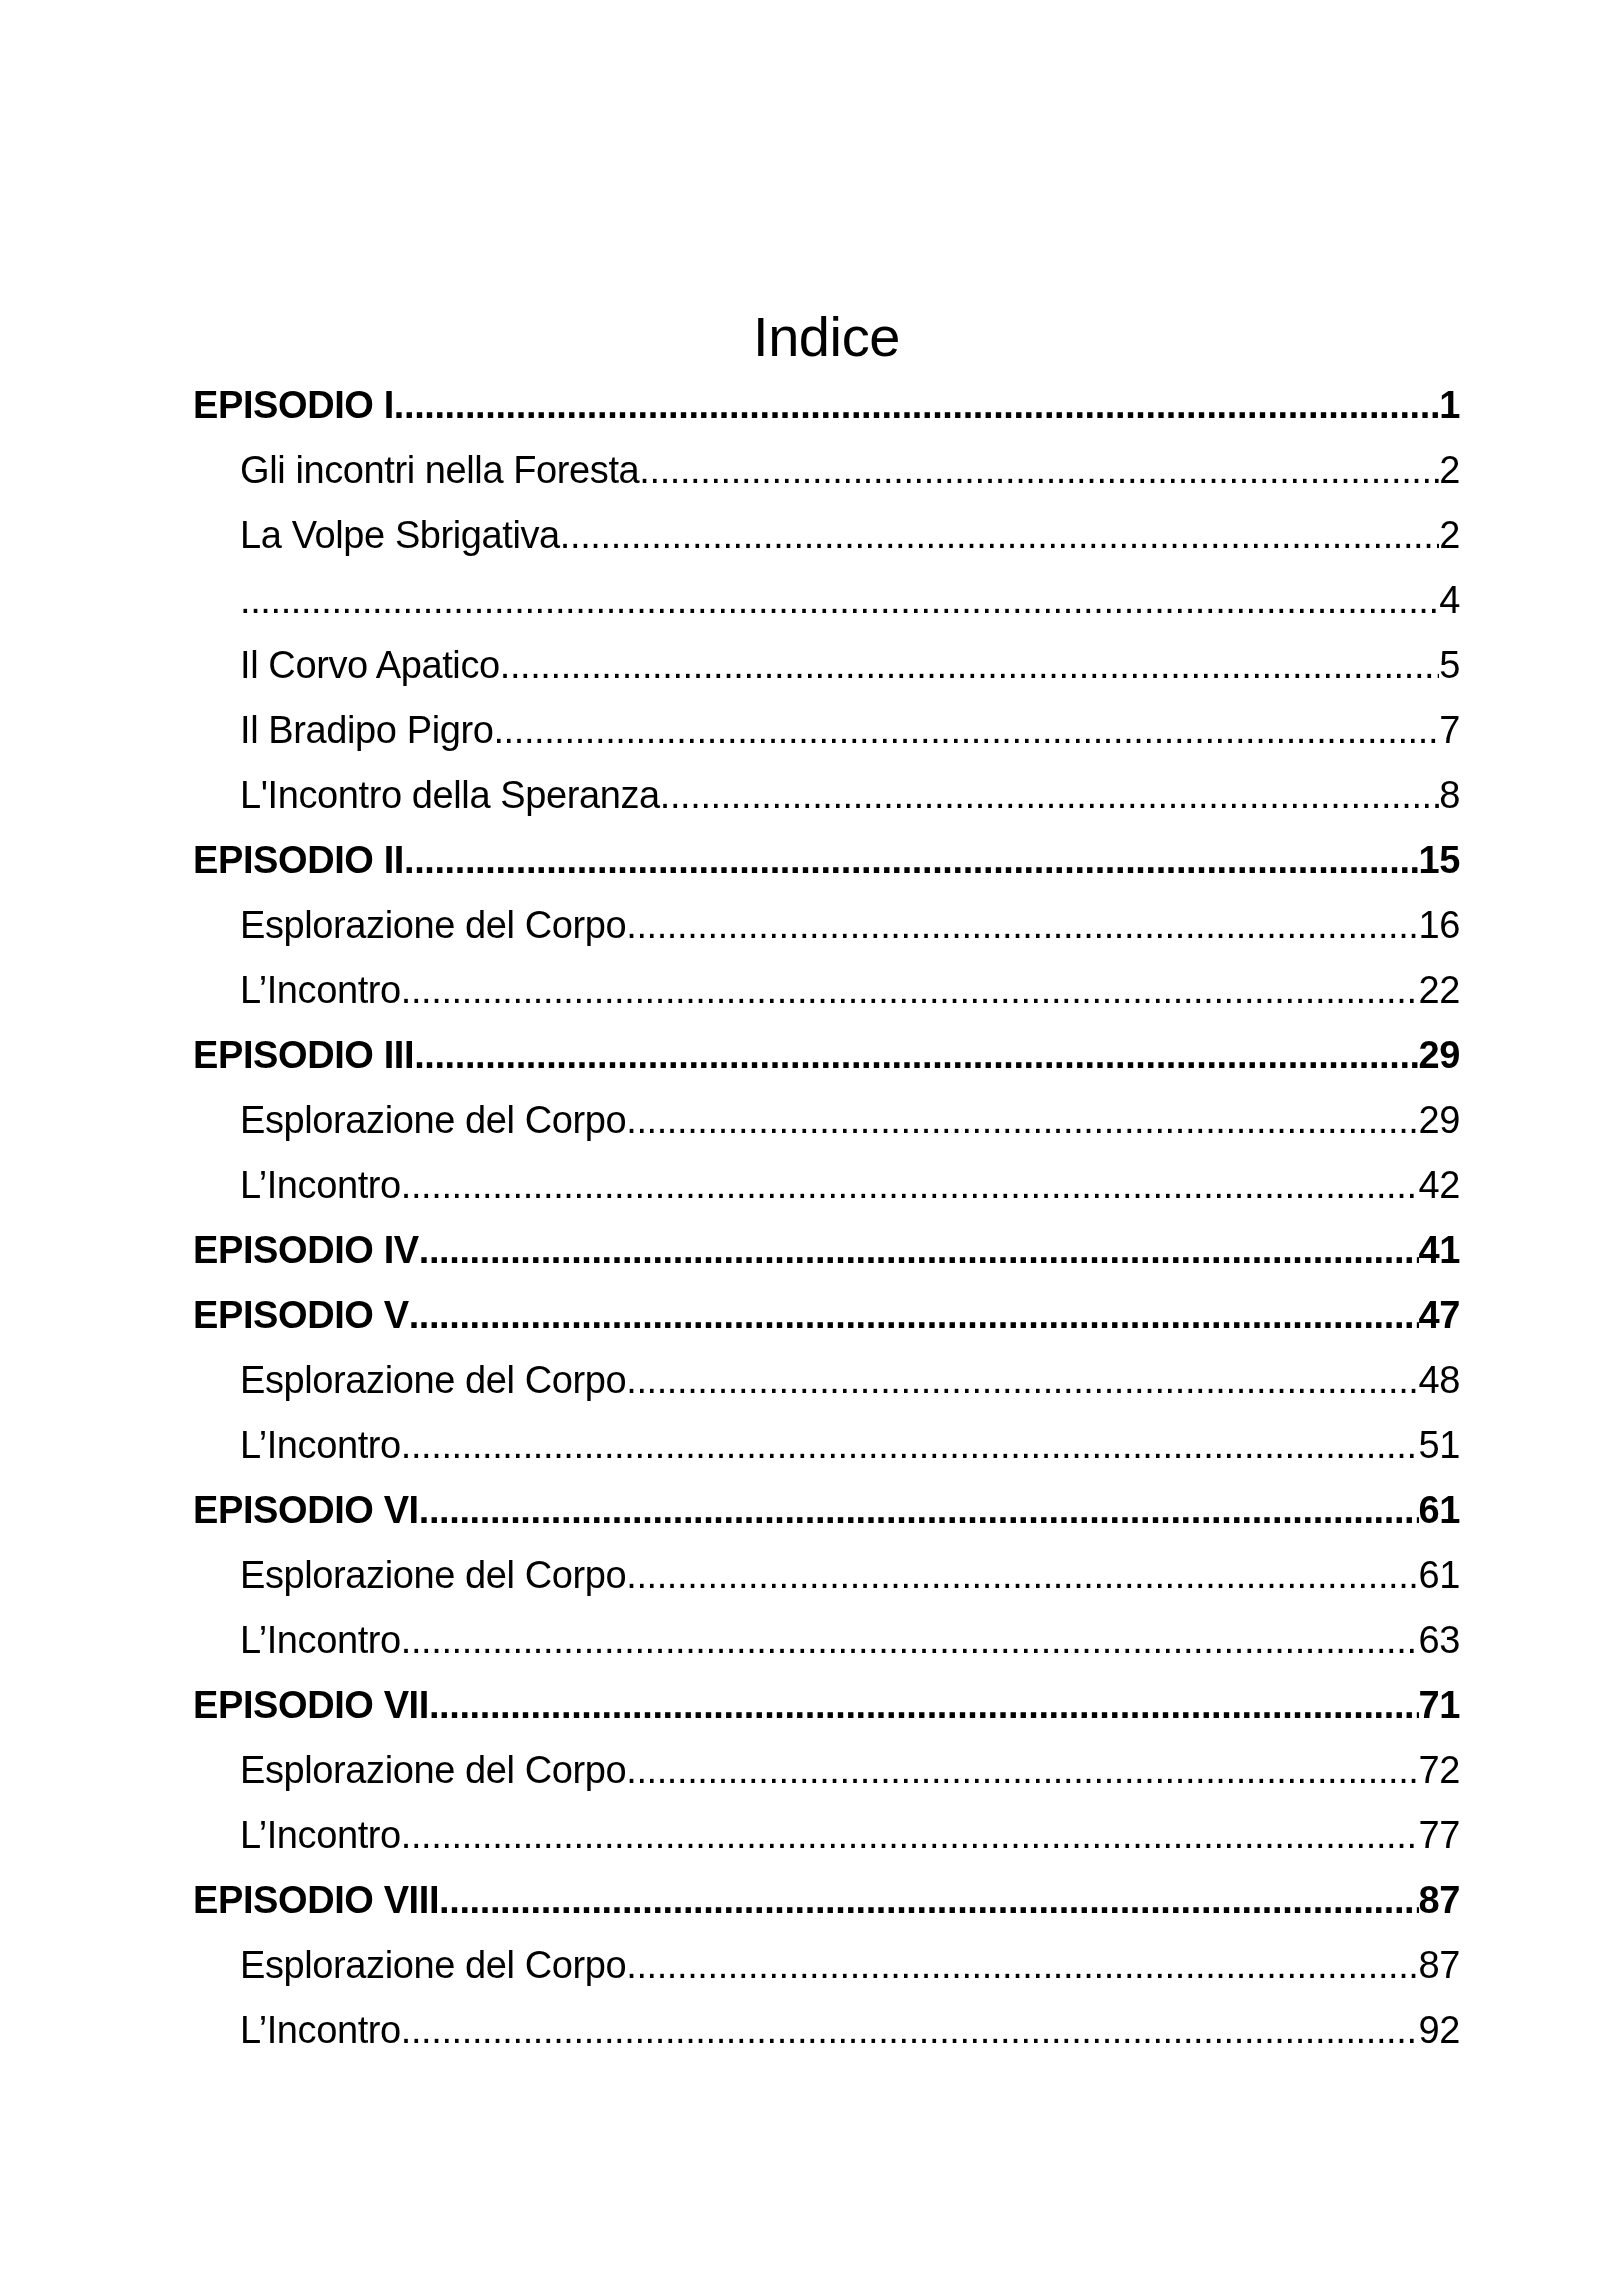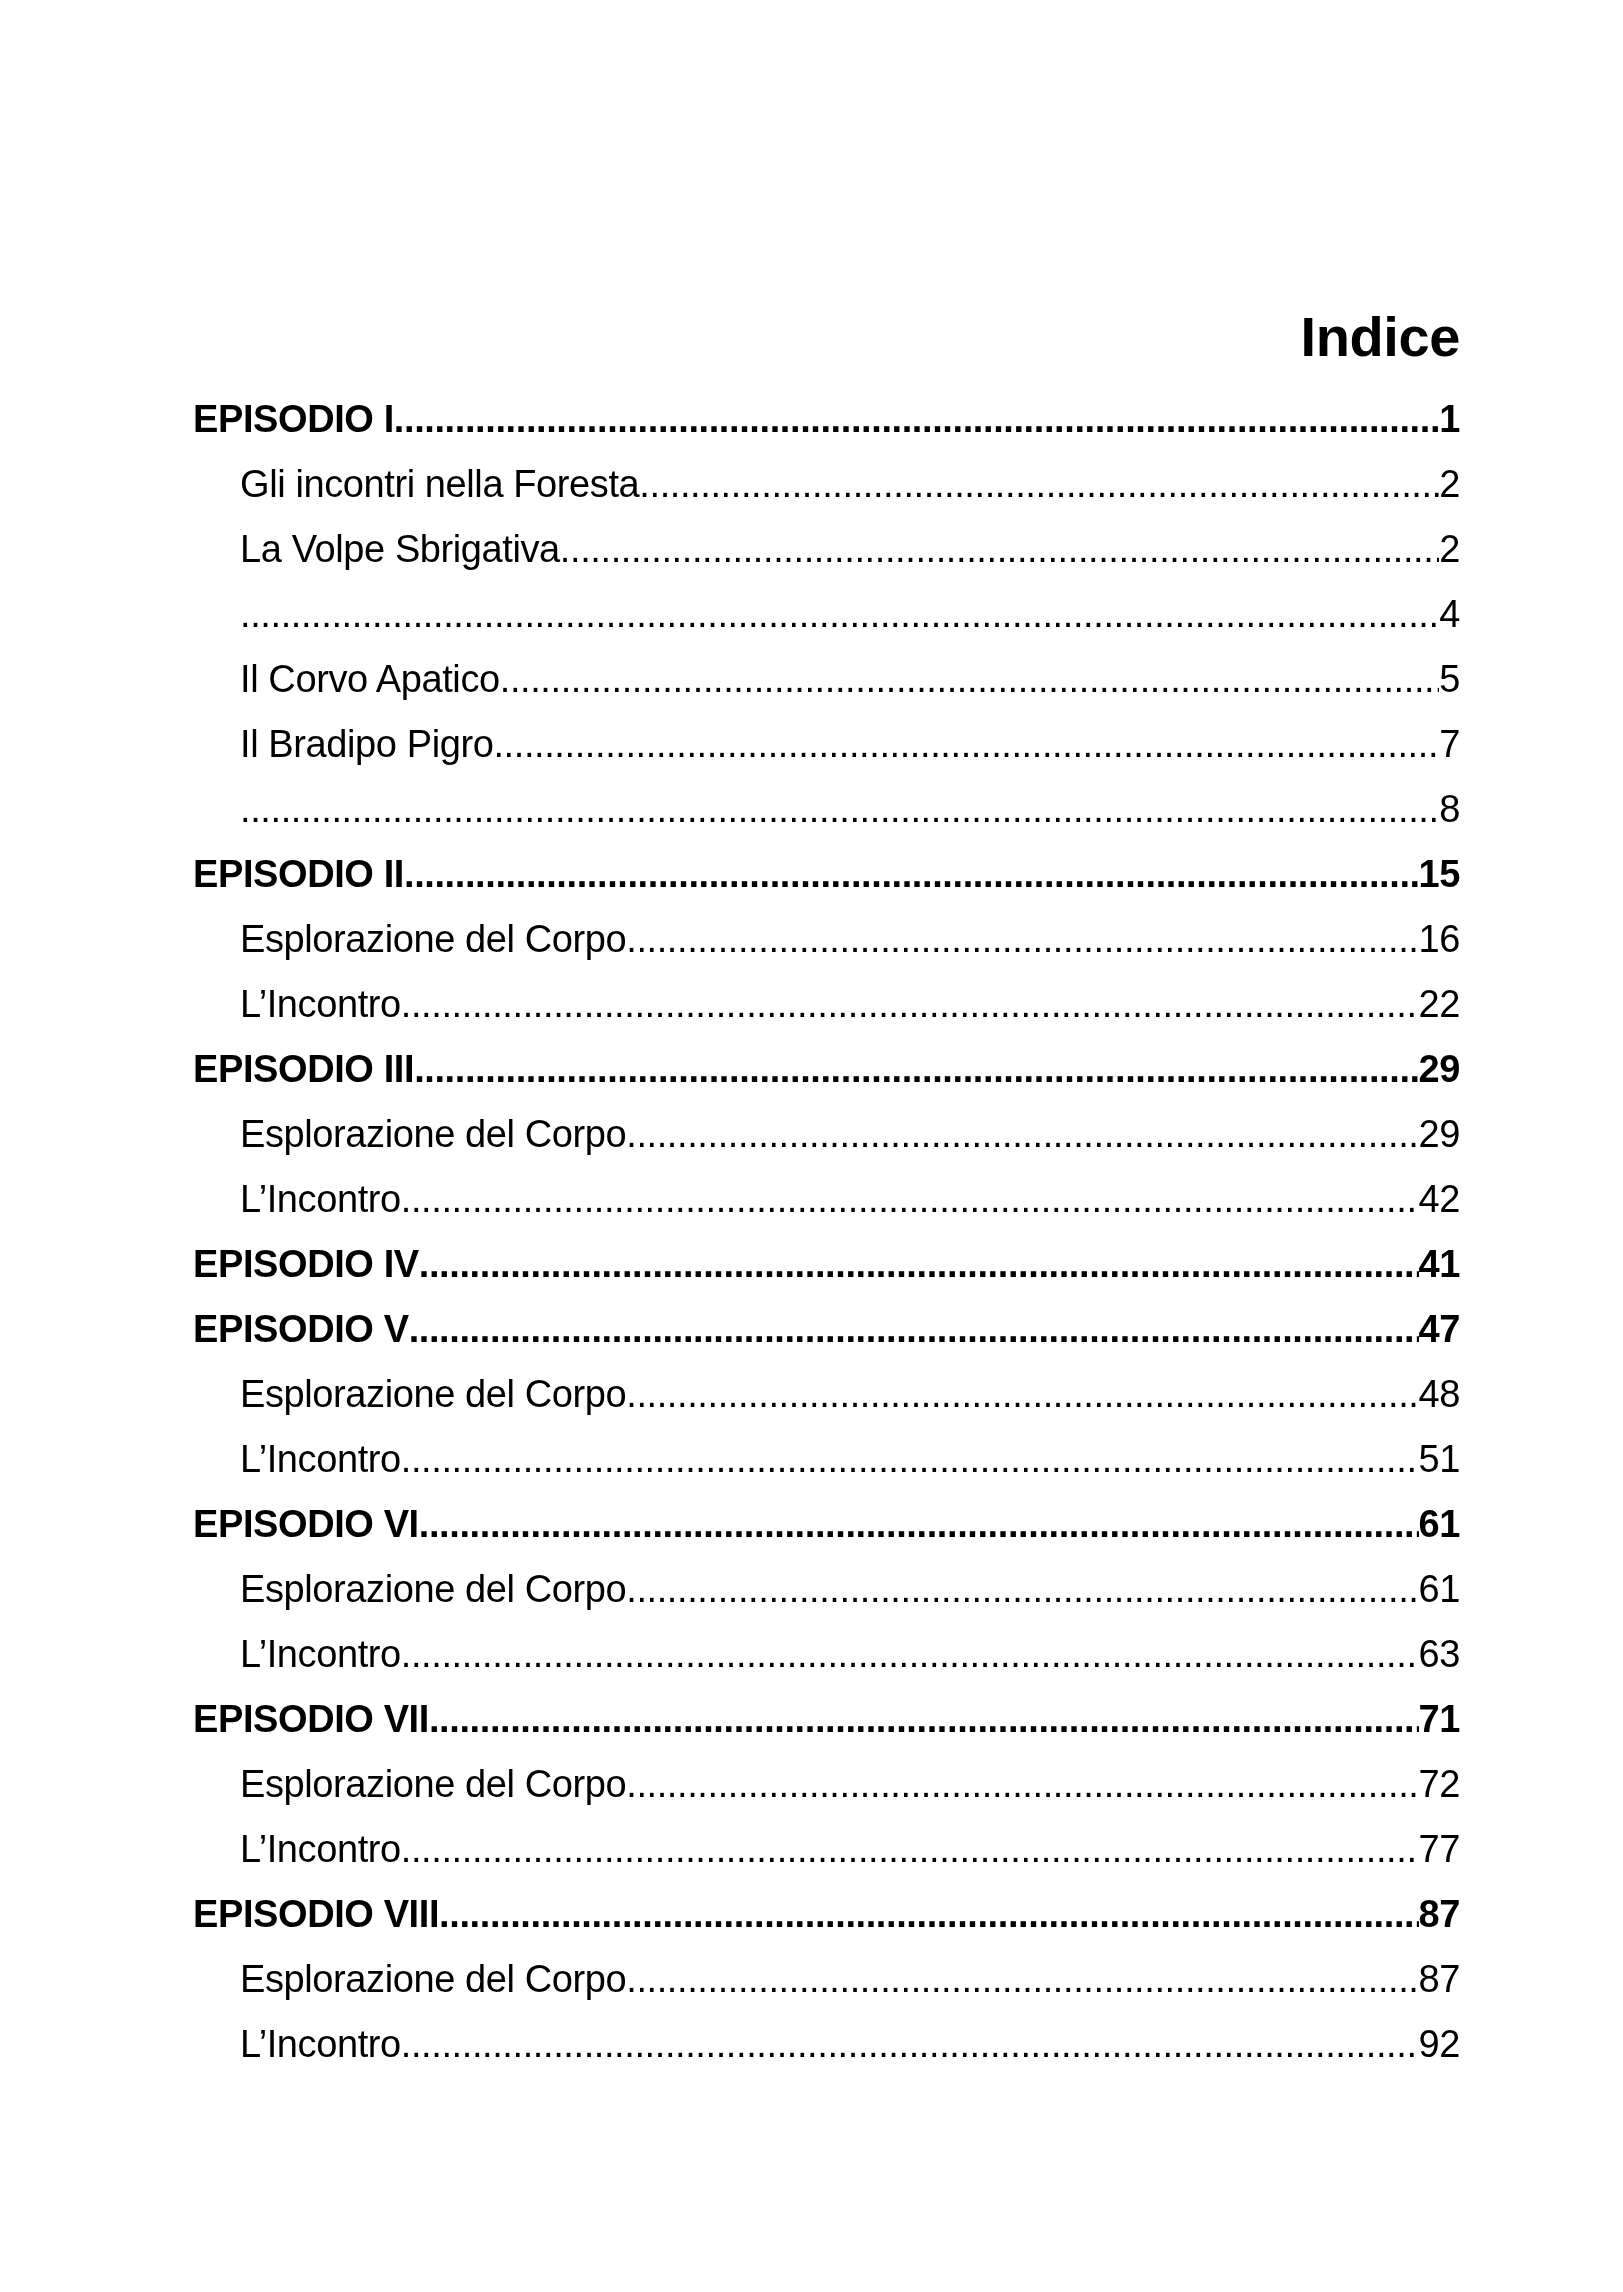--- a/index.html
+++ b/index.html
@@ -12,25 +12,25 @@
     width: 1624px;
     height: 2293px;
     background: #ffffff;
     box-sizing: border-box;
     padding: 309px 164px 0 193px;
     font-family: "Liberation Sans", sans-serif;
     color: #000000;
     overflow: hidden;
   }
   .doc-title {
-    margin: 0 0 22px 0;
+    margin: 0 0 8px 0;
     font-size: 56px;
     line-height: 56px;
-    font-weight: 700;
-    text-align: right;
+    font-weight: 400;
+    text-align: center;
     letter-spacing: -0.4px;
   }
   .toc-list {
     width: 100%;
   }
   .row {
     display: flex;
     align-items: flex-end;
     height: 65px;
     line-height: 65px;
@@ -88,20 +88,21 @@
         <span class="label">Il Corvo Apatico</span>
         <span class="leader">................................................................................................................................................................................................................................................................................................................................................................................................................</span>
         <span class="pagenum">5</span>
       </div>
       <div class="row level2">
         <span class="label">Il Bradipo Pigro</span>
         <span class="leader">................................................................................................................................................................................................................................................................................................................................................................................................................</span>
         <span class="pagenum">7</span>
       </div>
       <div class="row level2">
+        <span class="label">L'Incontro della Speranza</span>
         <span class="leader">................................................................................................................................................................................................................................................................................................................................................................................................................</span>
         <span class="pagenum">8</span>
       </div>
       <div class="row level1">
         <span class="label">EPISODIO II</span>
         <span class="leader">................................................................................................................................................................................................................................................................................................................................................................................................................</span>
         <span class="pagenum">15</span>
       </div>
       <div class="row level2">
         <span class="label">Esplorazione del Corpo</span>

